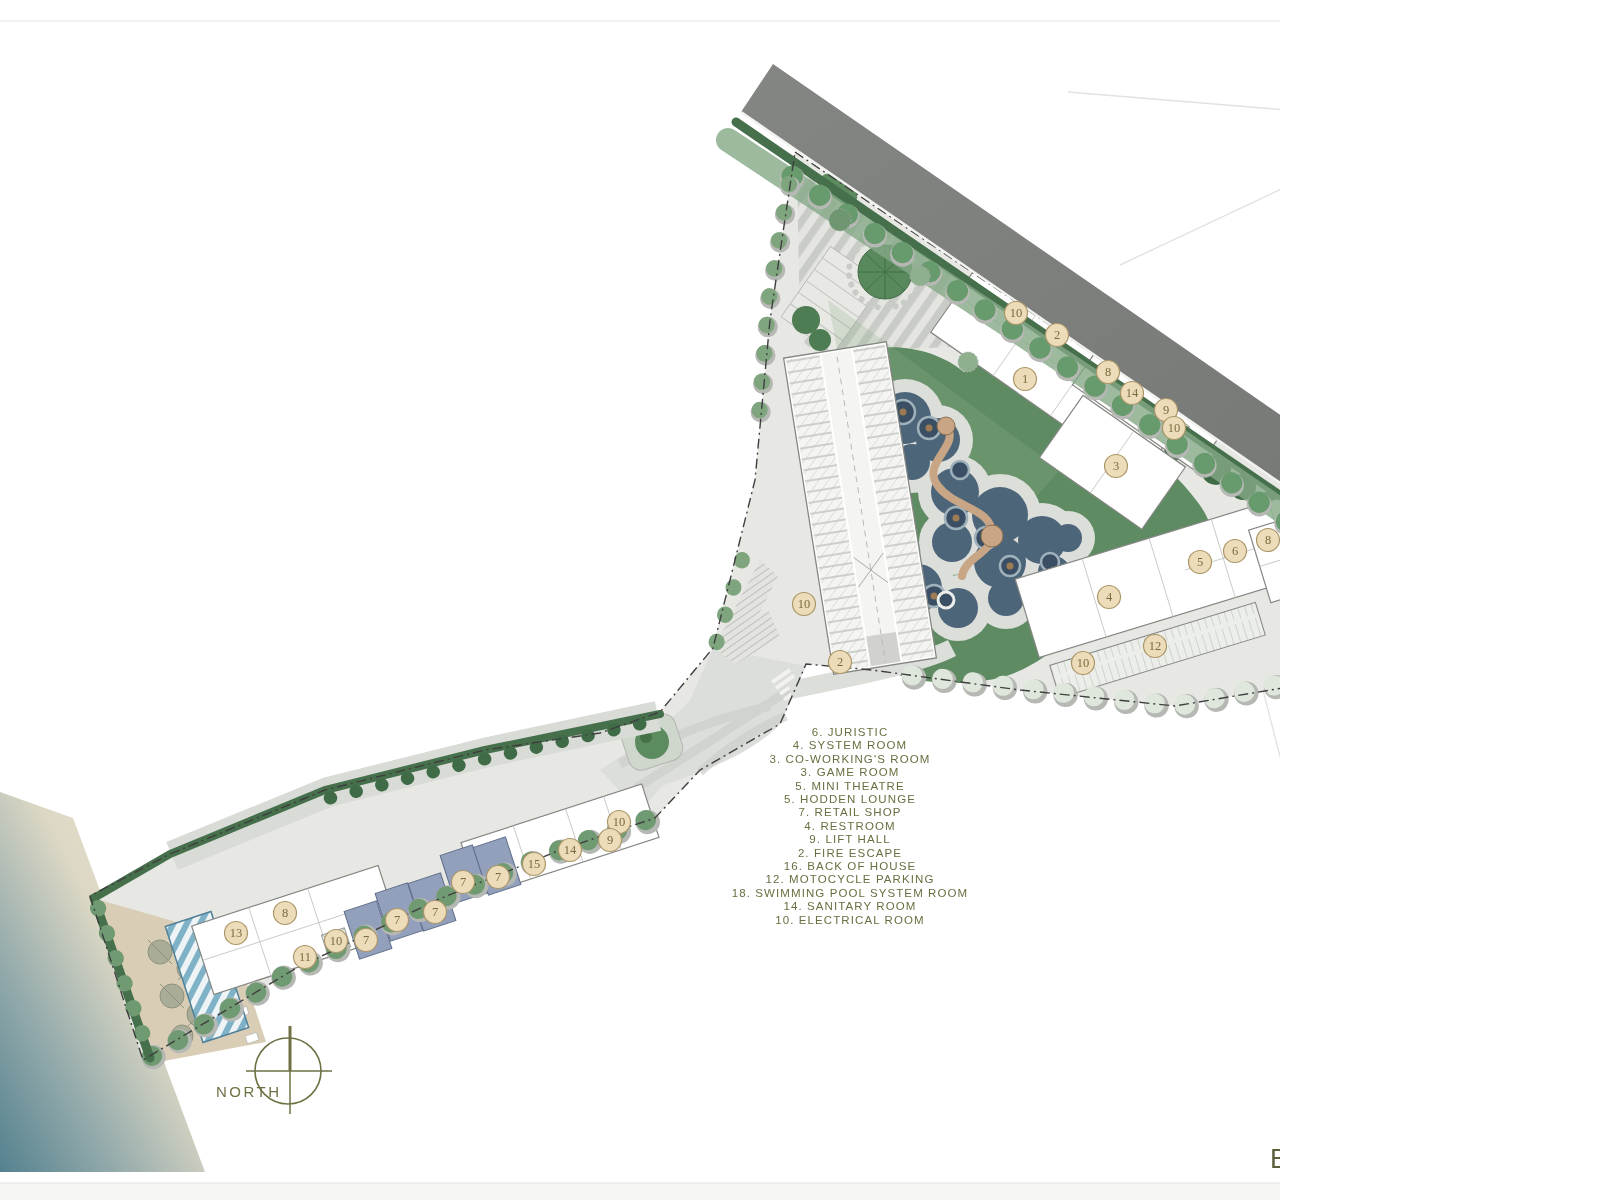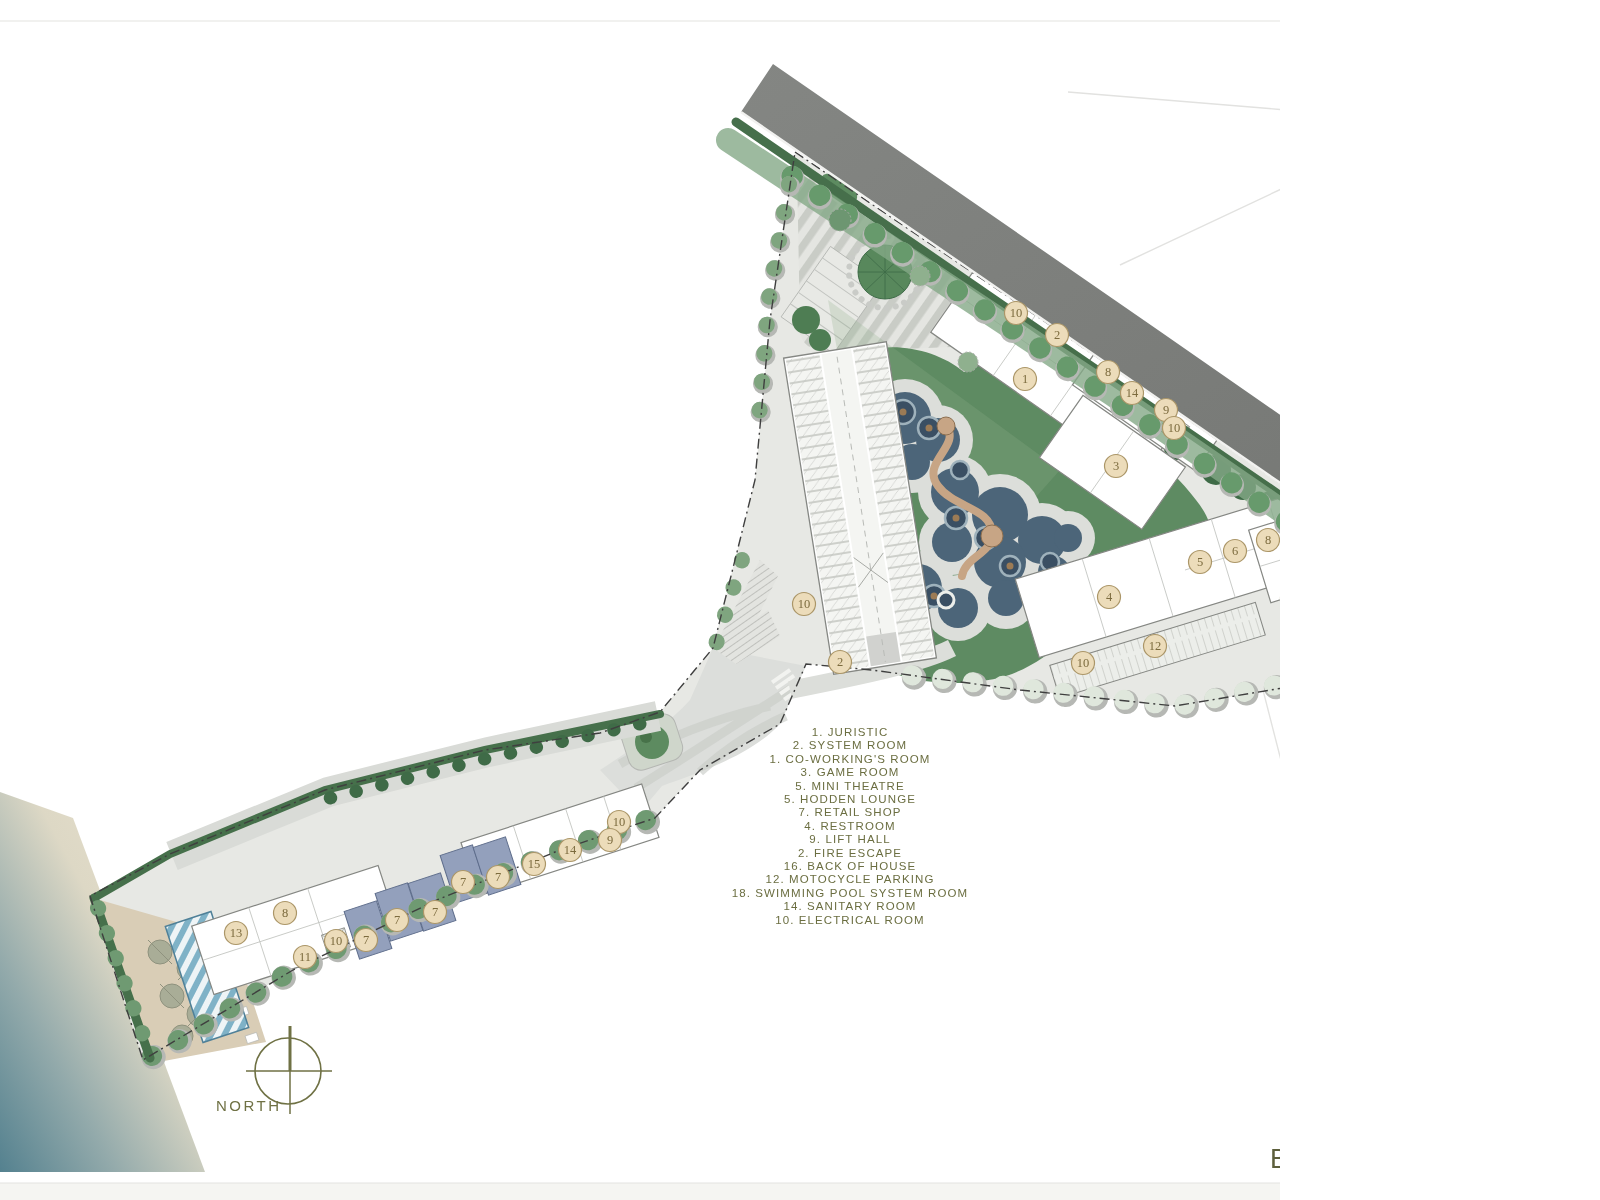--- a/index.html
+++ b/index.html
@@ -4,21 +4,21 @@
 <style>
   html,body{margin:0;padding:0;background:#ffffff;}
   .canvas{position:relative;width:1280px;height:1200px;overflow:hidden;background:#ffffff;
           font-family:"Liberation Sans",sans-serif;}
   svg{position:absolute;left:0;top:0;}
   .legend{position:absolute;left:600px;top:726px;width:500px;text-align:center;
           color:#6b6e41;font-size:11.5px;letter-spacing:1.1px;line-height:13.4px;
           font-family:"Liberation Sans",sans-serif;}
   .legend-line{white-space:nowrap;}
   .north-label{position:absolute;left:216px;top:1083px;color:#6f7144;font-size:15px;
-          letter-spacing:2.5px;font-family:"Liberation Sans",sans-serif;margin-top:14px;}
+          letter-spacing:2.5px;font-family:"Liberation Sans",sans-serif;}
   .plan-title{position:absolute;left:1270px;top:1144px;color:#5d5f3c;font-size:27px;
           letter-spacing:3px;white-space:nowrap;font-family:"Liberation Sans",sans-serif;}
   #markers-layer circle{fill:#ecdcba;stroke:#ab9668;stroke-width:1.2;}
   #markers-layer text{fill:#7c6b3e;font-size:12.5px;font-family:"Liberation Serif",serif;
           text-anchor:middle;}
 </style>
 </head>
 <body>
 
 <div class="canvas">
@@ -474,23 +474,23 @@
           <text x="336" y="945.2">10</text>
         </g>
         <g>
           <circle cx="305" cy="957" r="11.5"></circle>
           <text x="305" y="961.2">11</text>
         </g>
       </g>
 </svg>
 
 <div class="legend" id="legend">
-      <div class="legend-line">1. JURISTIC</div>
-      <div class="legend-line">2. SYSTEM ROOM</div>
-      <div class="legend-line">1. CO-WORKING'S ROOM</div>
+      <div class="legend-line">6. JURISTIC</div>
+      <div class="legend-line">4. SYSTEM ROOM</div>
+      <div class="legend-line">3. CO-WORKING'S ROOM</div>
       <div class="legend-line">3. GAME ROOM</div>
       <div class="legend-line">5. MINI THEATRE</div>
       <div class="legend-line">5. HODDEN LOUNGE</div>
       <div class="legend-line">7. RETAIL SHOP</div>
       <div class="legend-line">4. RESTROOM</div>
       <div class="legend-line">9. LIFT HALL</div>
       <div class="legend-line">2. FIRE ESCAPE</div>
       <div class="legend-line">16. BACK OF HOUSE</div>
       <div class="legend-line">12. MOTOCYCLE PARKING</div>
       <div class="legend-line">18. SWIMMING POOL SYSTEM ROOM</div>

